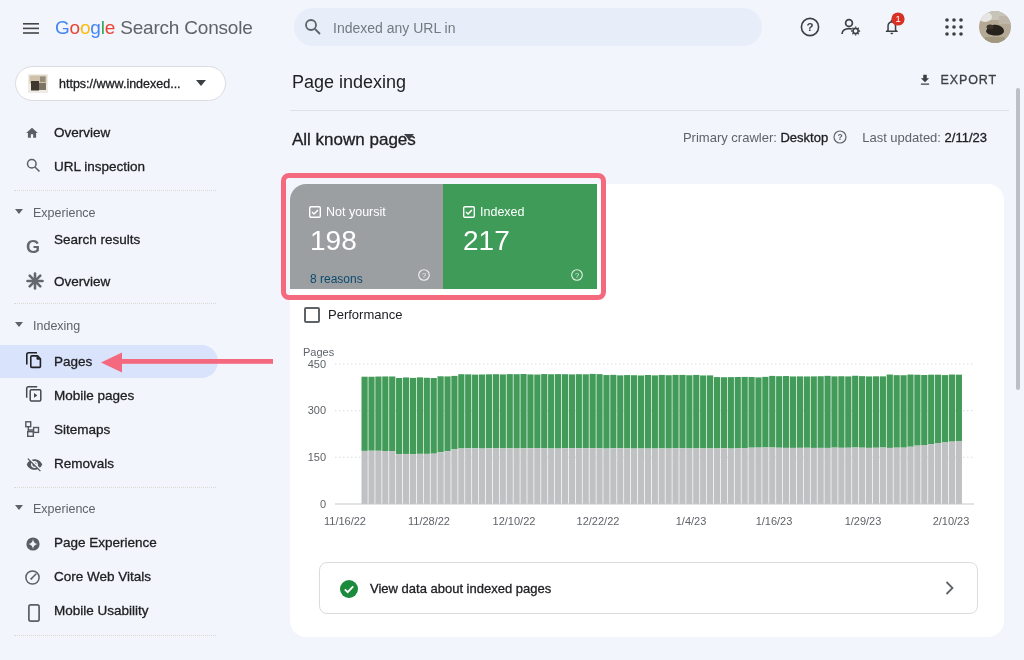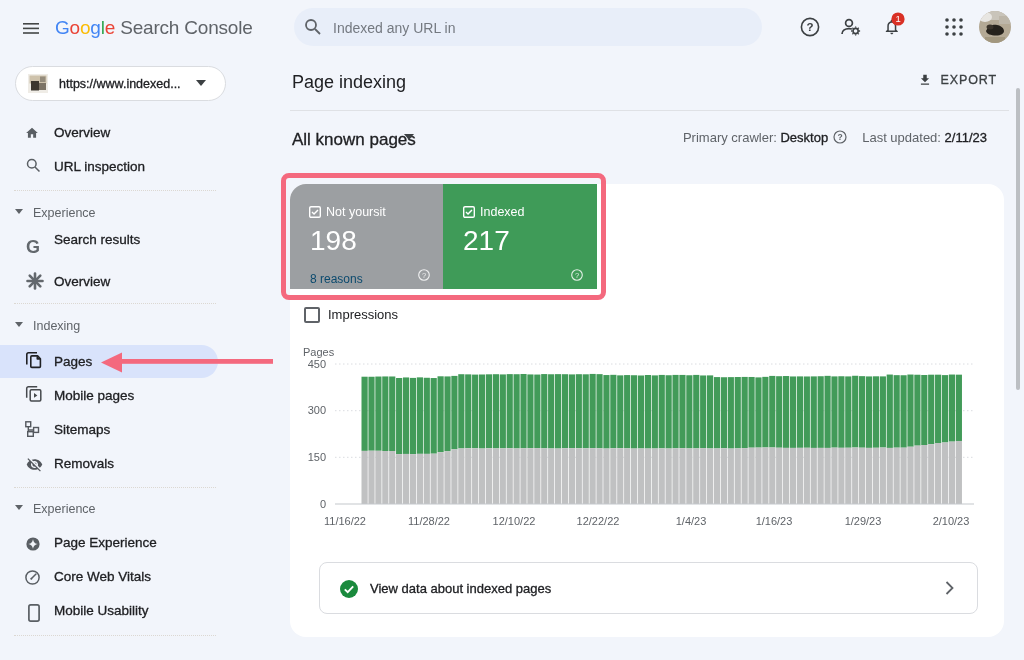--- a/index.html
+++ b/index.html
@@ -239,21 +239,21 @@
 <path d="M3 6.1l2 2 4-4.2" fill="none" stroke="#fff" stroke-width="1.4"></path>
 </svg>
 <div class="abs txt" style="left:480px;top:205px;font-size:12.5px;color:#fff">Indexed</div>
 <div class="abs txt" style="left:463px;top:225px;font-size:28px;color:#fff">217</div>
 <svg class="abs" style="left:571px;top:269px" width="12" height="12" viewBox="0 0 12 12" opacity="0.85">
 <circle cx="6" cy="6" r="5.3" fill="none" stroke="#fff" stroke-width="1.1"></circle>
 <text x="6" y="8.8" text-anchor="middle" font-size="7.5" fill="#fff">?</text>
 </svg>
 
 <div class="abs" style="left:304px;top:307px;width:16px;height:16px;border:2px solid #5f6368;border-radius:2px;background:#fff"></div>
-<div class="abs txt" style="left:328px;top:307px;font-size:13px;color:#202124">Impressions</div>
+<div class="abs txt" style="left:328px;top:307px;font-size:13px;color:#202124">Performance</div>
 
 <svg class="abs" style="left:290px;top:336px" width="724" height="196" viewBox="0 0 724 196">
 <text x="13" y="20" font-size="11" fill="#5f6368">Pages</text>
 <text x="36" y="32" text-anchor="end" font-size="11" fill="#5f6368">450</text>
 <text x="36" y="78" text-anchor="end" font-size="11" fill="#5f6368">300</text>
 <text x="36" y="125" text-anchor="end" font-size="11" fill="#5f6368">150</text>
 <text x="36" y="172" text-anchor="end" font-size="11" fill="#5f6368">0</text>
 <line x1="45" y1="28" x2="684" y2="28" stroke="#dadce0" stroke-width="1" stroke-dasharray="1.5 2.5"></line>
 <line x1="45" y1="74.7" x2="684" y2="74.7" stroke="#dadce0" stroke-width="1" stroke-dasharray="1.5 2.5"></line>
 <line x1="45" y1="121.3" x2="684" y2="121.3" stroke="#dadce0" stroke-width="1" stroke-dasharray="1.5 2.5"></line>

